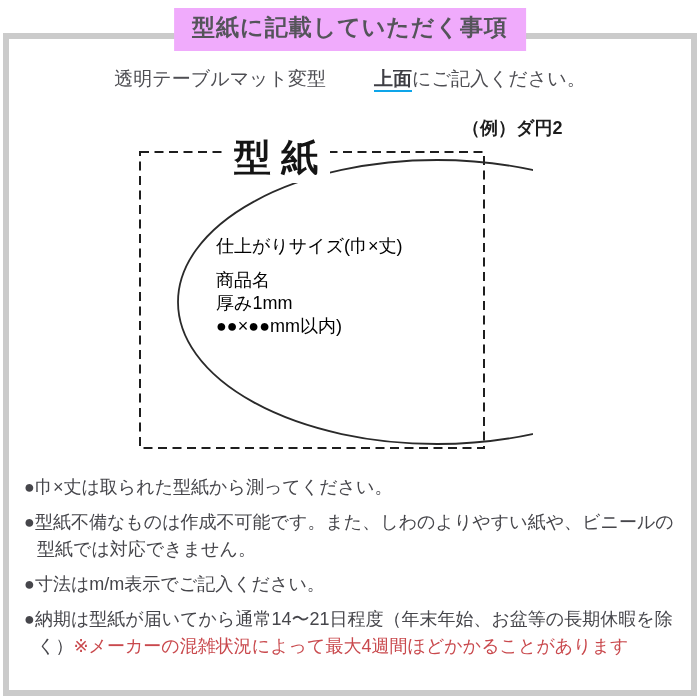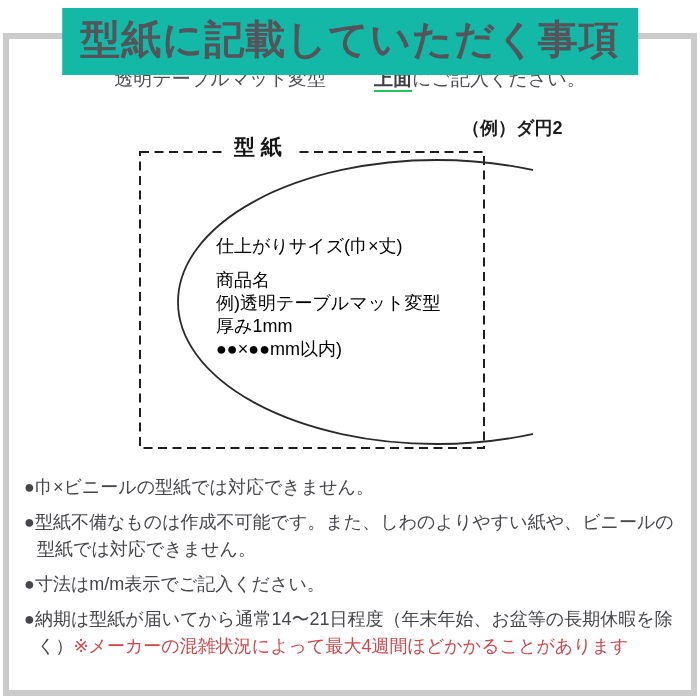--- a/index.html
+++ b/index.html
@@ -23,45 +23,45 @@
     bottom: 4px;
     border: 6px solid #cbcbcb;
     z-index: 0;
   }
   .title {
     position: absolute;
     top: 8px;
     left: 50%;
     transform: translateX(-50%);
     margin: 0;
-    font-size: 40px;
+    font-size: 23px;
     font-weight: bold;
     letter-spacing: 1px;
     color: #54545a;
-    background: #14b8a6;
+    background: #f0abfc;
     padding: 4px 18px 8px 18px;
     white-space: nowrap;
     z-index: 2;
   }
   .subtitle {
     position: absolute;
     top: 66px;
     left: 0;
     width: 100%;
     text-align: center;
     margin: 0;
     font-size: 19px;
     color: #4e4e53;
     z-index: 1;
     white-space: nowrap;
   }
   .subtitle .em {
     font-weight: bold;
     color: #3e3e44;
-    border-bottom: 2px solid #22c55e;
+    border-bottom: 2px solid #0ea5e9;
     padding-bottom: 1px;
     margin-left: 48px;
   }
   .example-label {
     position: absolute;
     left: 462px;
     top: 116px;
     font-size: 18px;
     font-weight: bold;
     color: #1d1d1d;
@@ -73,21 +73,21 @@
     left: 0;
     top: 0;
     width: 700px;
     height: 700px;
     z-index: 1;
   }
   .paper-label {
     position: absolute;
     left: 222px;
     top: 133px;
-    font-size: 21px;
+    font-size: 37px;
     font-weight: bold;
     color: #141414;
     background: #ffffff;
     padding: 0 12px;
     white-space: nowrap;
     z-index: 2;
   }
   .inner-text {
     position: absolute;
     left: 216px;
@@ -143,23 +143,22 @@
   </defs>
   <rect x="140" y="152" width="344" height="296" fill="none" stroke="#1e1e1e" stroke-width="2" stroke-dasharray="9 5.5"></rect>
   <ellipse cx="437" cy="302" rx="259" ry="142" fill="none" stroke="#2a2a2a" stroke-width="1.8" clip-path="url(#clip-right)"></ellipse>
 </svg>
 
 <div class="paper-label">型 紙</div>
 
 <div class="inner-text">
   <div class="line">仕上がりサイズ(巾×丈)</div>
   <div class="line">商品名</div>
-  <div class="line">例)透明テーブルマット変型</div>
   <div class="line">厚み1mm</div>
   <div class="line">●●×●●mm以内)</div>
 </div>
 
 <ul class="notes">
-  <li><span class="marker">●</span><span>巾×ビニールの型紙では対応できません。</span></li>
+  <li><span class="marker">●</span><span>巾×丈は取られた型紙から測ってください。</span></li>
   <li><span class="marker">●</span><span>型紙不備なものは作成不可能です。また、しわのよりやすい紙や、ビニールの型紙では対応できません。</span></li>
   <li><span class="marker">●</span><span>寸法はm/m表示でご記入ください。</span></li>
   <li><span class="marker">●</span><span>納期は型紙が届いてから通常14〜21日程度（年末年始、お盆等の長期休暇を除く）</span><span class="warning">※メーカーの混雑状況によって最大4週間ほどかかることがあります</span></li>
 </ul>
 
 </body></html>

